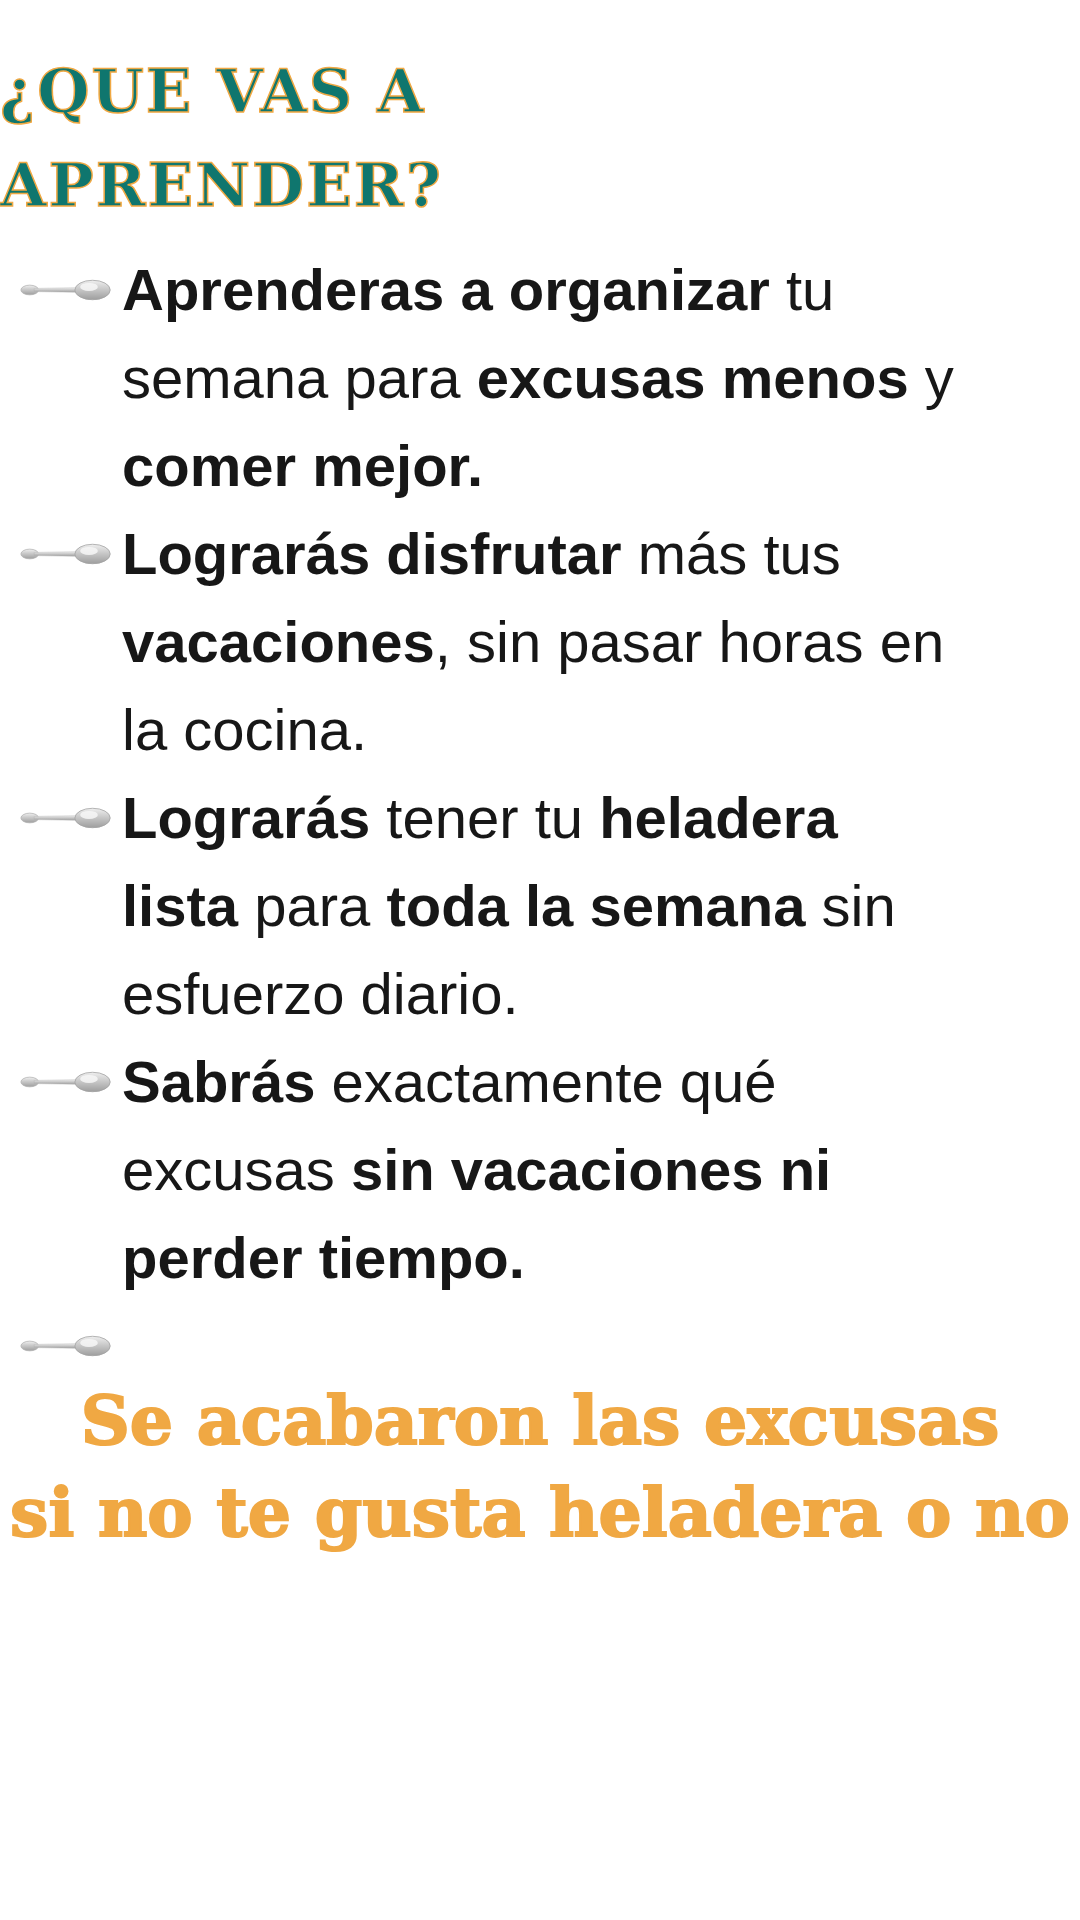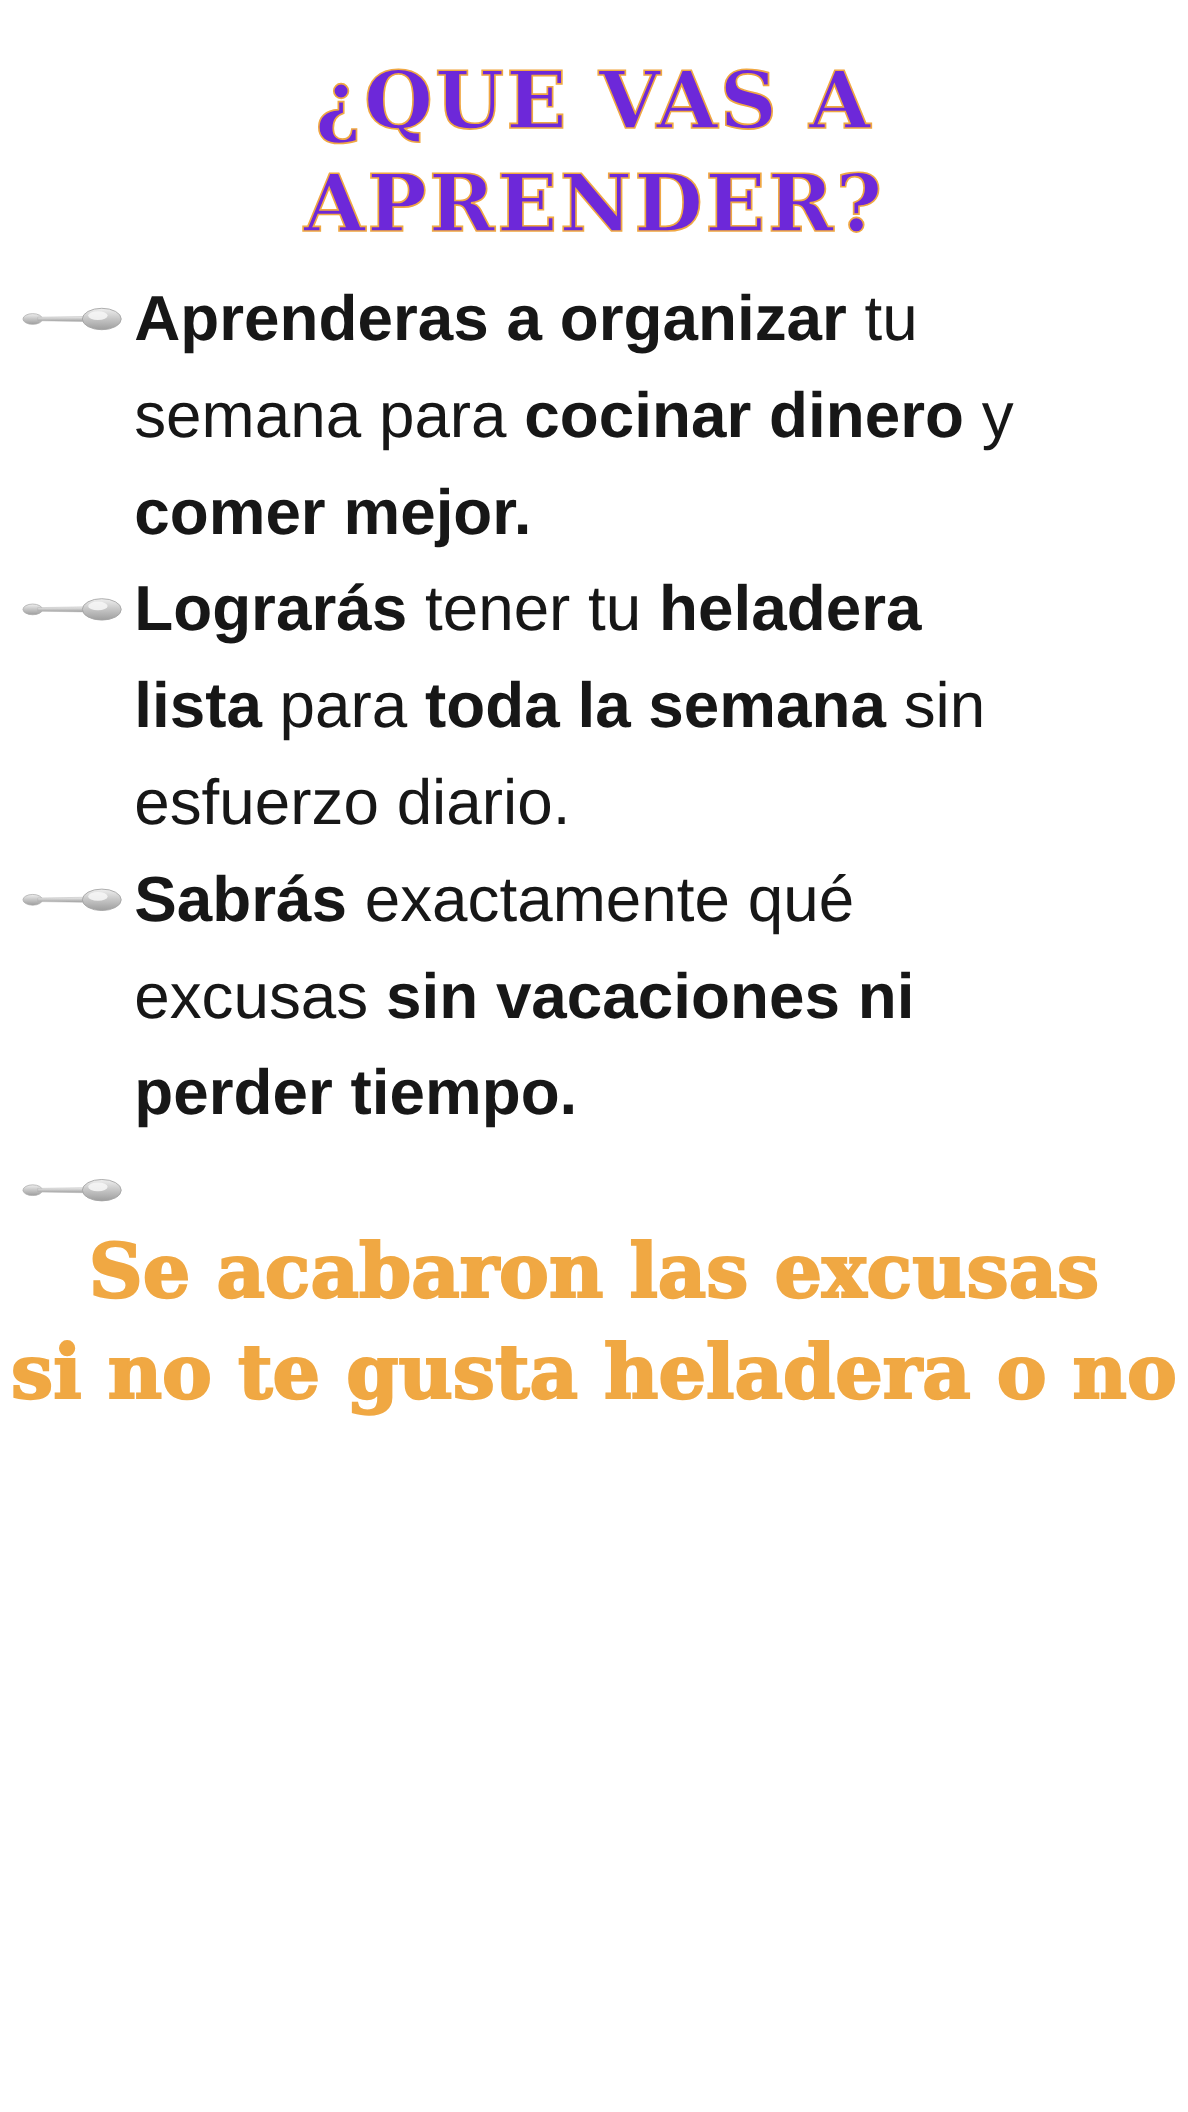--- a/index.html
+++ b/index.html
@@ -11,27 +11,27 @@
     height: 1920px;
     background: #ffffff;
     overflow: hidden;
     font-family: "Liberation Sans", sans-serif;
     color: #171717;
     position: relative;
   }
   
   .title {
     margin-top: 44px;
-    text-align: center;
+    text-align: left;
     font-family: "DejaVu Serif", serif;
     font-weight: 700;
-    font-size: 72px;
+    font-size: 60px;
     line-height: 94px;
     letter-spacing: 2px;
-    color: #6d28d9;
+    color: #0f766e;
     -webkit-text-stroke: 1.5px #F0A843;
   }
   .title-line { white-space: nowrap; }
 
   
   .list {
     margin-top: 14px;
   }
   .item {
     position: relative;
@@ -100,22 +100,34 @@
 
 <div class="list">
     <div class="item">
       <span class="spoon">
         <svg viewBox="0 0 104 30" width="92" height="28">
           <use href="#spoon-shape"></use>
         </svg>
       </span>
       <div class="item-text">
         <div class="tline"><span class="b">Aprenderas a organizar</span><span> tu</span></div>
-        <div class="tline"><span>semana para </span><span class="b">cocinar dinero</span><span> y</span></div>
+        <div class="tline"><span>semana para </span><span class="b">excusas menos</span><span> y</span></div>
         <div class="tline"><span class="b">comer mejor.</span></div>
+      </div>
+    </div>
+    <div class="item">
+      <span class="spoon">
+        <svg viewBox="0 0 104 30" width="92" height="28">
+          <use href="#spoon-shape"></use>
+        </svg>
+      </span>
+      <div class="item-text">
+        <div class="tline"><span class="b">Lograrás disfrutar</span><span> más tus</span></div>
+        <div class="tline"><span class="b">vacaciones</span><span>, sin pasar horas en</span></div>
+        <div class="tline"><span>la cocina.</span></div>
       </div>
     </div>
     <div class="item">
       <span class="spoon">
         <svg viewBox="0 0 104 30" width="92" height="28">
           <use href="#spoon-shape"></use>
         </svg>
       </span>
       <div class="item-text">
         <div class="tline"><span class="b">Lograrás</span><span> tener tu </span><span class="b">heladera</span></div>

